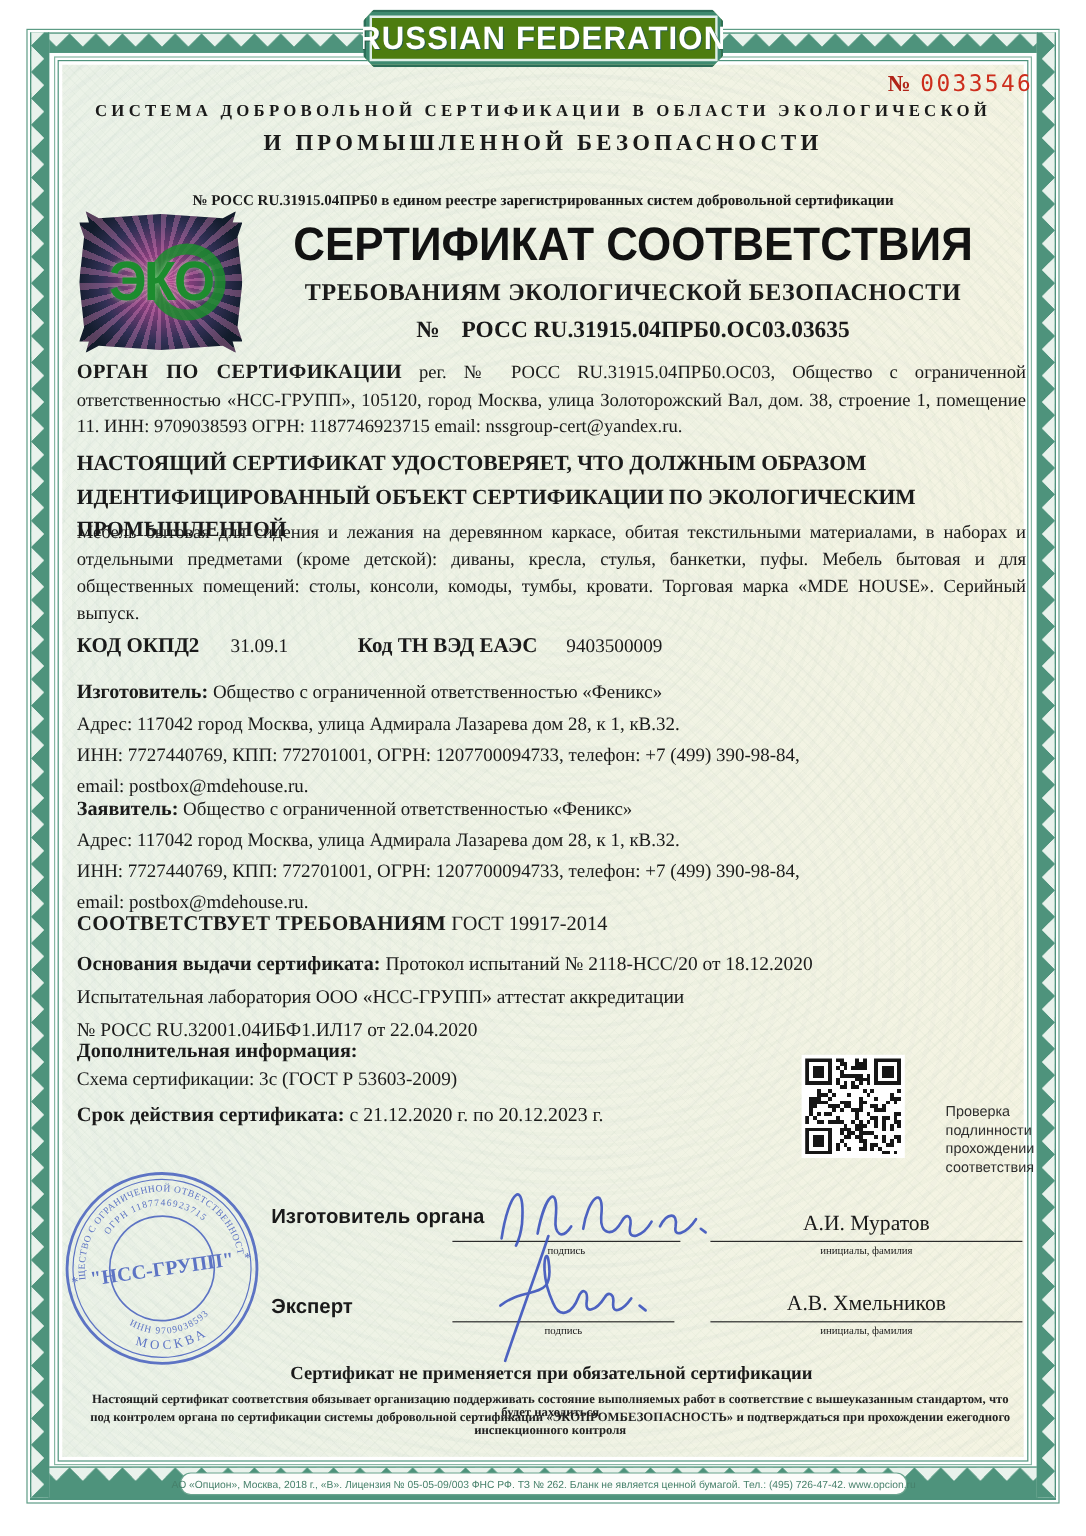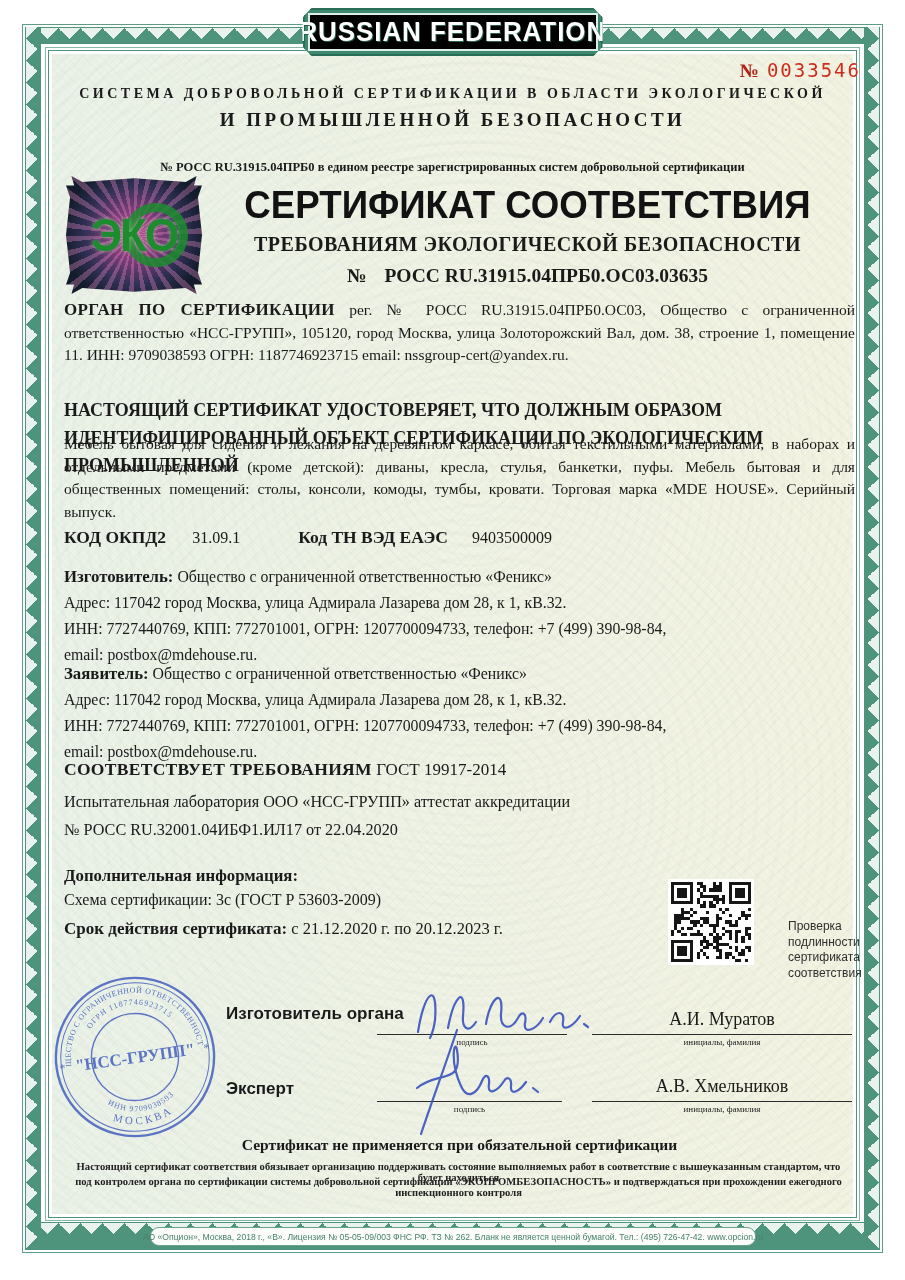--- a/index.html
+++ b/index.html
@@ -39,21 +39,21 @@
     background-image:
       linear-gradient(90deg, rgba(226,240,230,0.45), rgba(247,243,216,0.40)),
       repeating-linear-gradient(45deg, rgba(120,160,130,0.075) 0 1px, transparent 1px 6px),
       repeating-linear-gradient(-45deg, rgba(120,160,130,0.075) 0 1px, transparent 1px 6px),
       repeating-radial-gradient(circle at 420px 420px, rgba(140,175,155,0.07) 0 3px, transparent 3px 10px),
       repeating-radial-gradient(circle at 430px 740px, rgba(140,150,190,0.05) 0 4px, transparent 4px 13px);
   }
   .el { position:absolute; z-index:3; }
   
   .badge { top:8px; left:50%; transform:translateX(-50%); width:300px; height:48px;
-    background:#000000; border:2px solid #2c6click-e58; border:2px solid #2c6e58; border-radius:5px;
+    background:#4d7c0f; border:2px solid #2c6click-e58; border:2px solid #2c6e58; border-radius:5px;
     clip-path:polygon(3% 0,97% 0,100% 20%,100% 80%,97% 100%,3% 100%,0 80%,0 20%);
     box-shadow:inset 0 0 0 3px #3e8a70, inset 0 0 0 5px #dfeee7;
     display:flex; align-items:center; justify-content:center; z-index:4; }
   .badge span { font-family:"Liberation Sans", sans-serif; font-weight:700; font-size:27px;
     color:#ffffff; letter-spacing:1px; transform:scaleX(0.96); text-shadow:1px 1px 0 #2a5f4b; white-space:nowrap; }
   .red-num { top:59px; right:44px; color:#cd2d1c; font-size:19px; white-space:nowrap; }
   .red-num .nsign { font-family:"Liberation Serif", serif; font-weight:600; color:#b02418; margin-right:8px; }
   .red-num .digits { font-family:"DejaVu Sans Mono", monospace; letter-spacing:2px; font-weight:500; }
   .h-line1 { top:86px; left:40px; right:40px; text-align:center; font-size:14px;
     letter-spacing:3.5px; font-weight:600; white-space:nowrap; }
@@ -78,21 +78,21 @@
   .title-main { top:183px; left:205px; right:55px; text-align:center;
     font-family:"Liberation Sans", sans-serif; font-weight:700; font-size:39px;
     transform:scaleX(0.94); color:#121212; white-space:nowrap; }
   .title-sub { top:233px; left:205px; right:55px; text-align:center; font-size:20px;
     font-weight:600; letter-spacing:0.5px; white-space:nowrap;font-family:Liberation Serif, serif; }
   .title-num { top:265px; left:205px; right:55px; text-align:center; font-size:19.5px; font-weight:700; }
   .title-num .gap { display:inline-block; width:18px; }
   
   .organ { left:64px; right:50px; top:299px; font-size:15.5px; line-height:22.5px; text-align:justify; }
   .organ b { font-size:17px; letter-spacing:0.3px; }
-  .statement { left:64px; right:50px; top:373px; font-weight:700; font-size:18px; line-height:27.5px;margin-top:24px; }
+  .statement { left:64px; right:50px; top:373px; font-weight:700; font-size:18px; line-height:27.5px; }
   .object { left:64px; right:50px; top:433px; font-size:15.5px; line-height:22.5px; text-align:justify; }
   .codes { left:64px; right:50px; top:527px; font-size:16px; white-space:nowrap; }
   .codes b { font-size:17.5px; }
   .codes .v1 { margin-left:26px; }
   .codes .b2 { margin-left:58px; }
   .codes .v2 { margin-left:24px; }
   .party { left:64px; right:50px; font-size:15.8px; line-height:26px; }
   .party b { font-size:16.8px; }
   .party.manu { top:564px; }
   .party.appl { top:661px; }
@@ -199,20 +199,21 @@
     <div>Адрес: 117042 город Москва, улица Адмирала Лазарева дом 28, к 1, кВ.32.</div>
     <div>ИНН: 7727440769, КПП: 772701001, ОГРН: 1207700094733, телефон: +7 (499) 390-98-84,</div>
     <div> email: postbox@mdehouse.ru.</div>
   </div>
 
   <div class="el conforms">
     <b>СООТВЕТСТВУЕТ ТРЕБОВАНИЯМ</b> <span>ГОСТ 19917-2014</span>
   </div>
 
   <div class="el basis">
+    <div><b>Основания выдачи сертификата:</b> <span>Протокол испытаний № 2118-НСС/20 от 18.12.2020</span></div>
     <div>Испытательная лаборатория ООО «НСС-ГРУПП» аттестат аккредитации</div>
     <div>№ РОСС RU.32001.04ИБФ1.ИЛ17 от 22.04.2020</div>
   </div>
 
   <div class="el addl-label">Дополнительная информация:</div>
   <div class="el addl-text">Схема сертификации: 3с (ГОСТ Р 53603-2009)</div>
 
   <div class="el validity">
     <b>Срок действия сертификата:</b> <span>с 21.12.2020 г. по 20.12.2023 г.</span>
   </div>
@@ -489,21 +490,21 @@
         <rect x="5" y="24" width="1" height="1" fill="#161616"></rect>
         <rect x="6" y="24" width="1" height="1" fill="#161616"></rect>
         <rect x="20" y="24" width="1" height="1" fill="#161616"></rect>
         <rect x="21" y="24" width="1" height="1" fill="#161616"></rect>
         <rect x="23" y="24" width="1" height="1" fill="#161616"></rect>
       </svg>
   </div>
   <div class="el qr-cap">
     <div>Проверка</div>
     <div>подлинности</div>
-    <div>сертификата</div>
+    <div>прохождении</div>
     <div>соответствия</div>
   </div>
 
   <div class="el stamp">
     <svg viewBox="0 0 180 180" width="178" height="178">
       <defs>
         <path id="arcOuter" d="M 25,90 A 65,65 0 0 1 155,90" fill="none"></path>
         <path id="arcOgrn" d="M 37,90 A 53,53 0 0 1 143,90" fill="none"></path>
         <path id="arcInn" d="M 35,90 A 55,55 0 0 0 145,90" fill="none"></path>
         <path id="arcCity" d="M 22,90 A 68,68 0 0 0 158,90" fill="none"></path>

